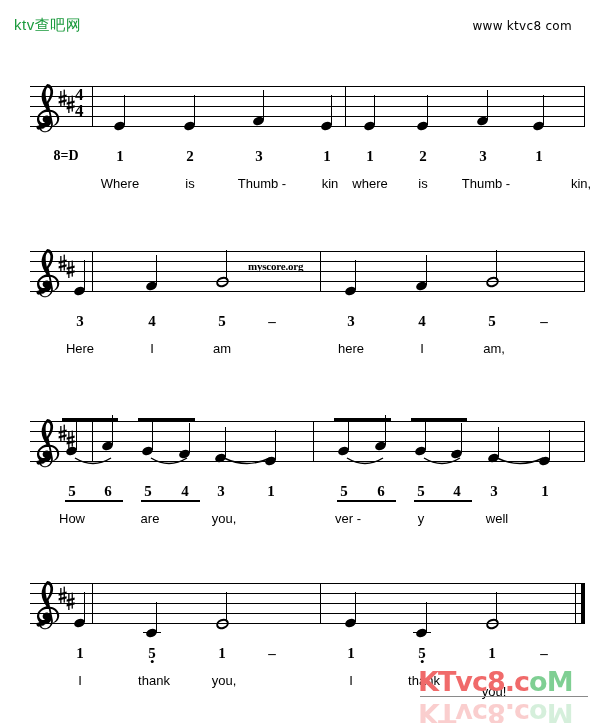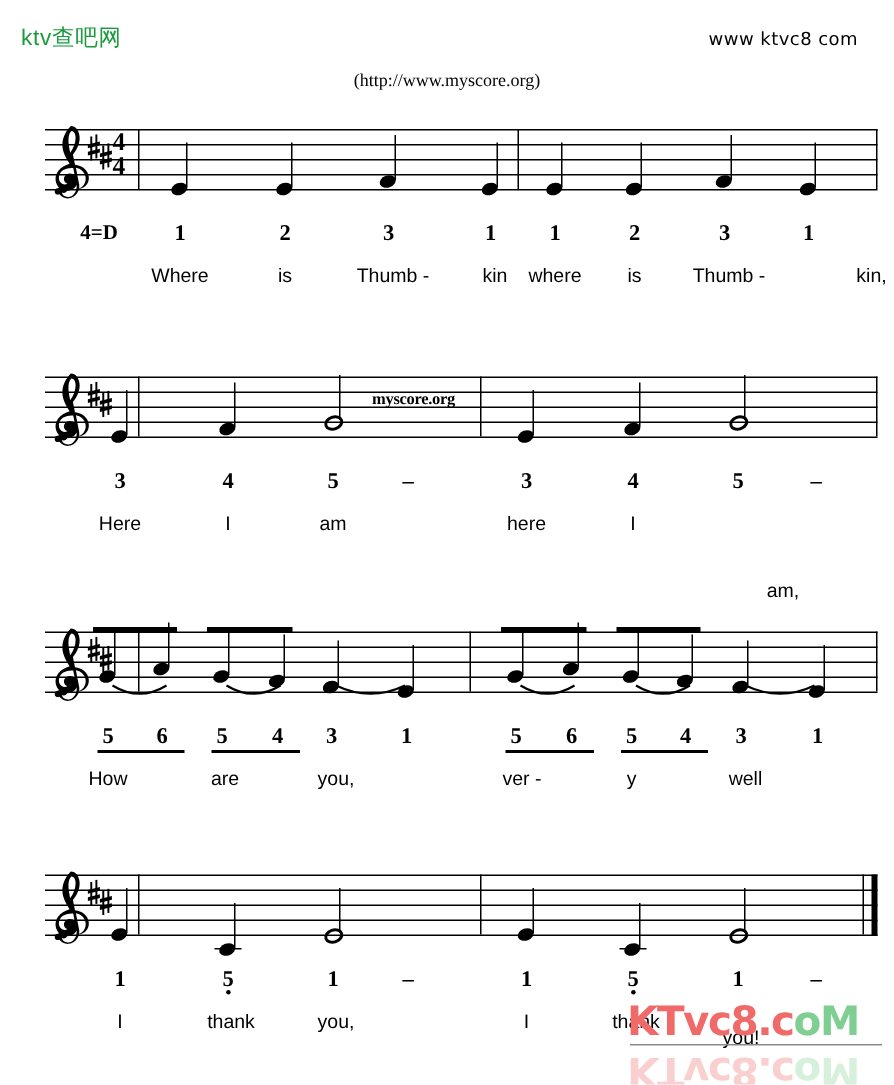--- a/index.html
+++ b/index.html
@@ -108,21 +108,20 @@
   }
   .wm-rule{position:absolute;left:2px;top:30px;width:168px;height:1px;background:#8a8a8a;}
 </style>
 </head>
 <body>
 
 <div class="page">
 
   <div class="logo-ktv" style="color: rgb(26, 154, 60);">ktv查吧网</div>
   <div class="site-url">www ktvc8 com</div>
-  <div class="subtitle">(http://www.myscore.org)</div>
 
   <div id="systems-host">
       <div class="system" style="top: 86px;">
         <div class="staff">
           <div class="staff-line" style="top: 0px;"></div>
           <div class="staff-line" style="top: 10px;"></div>
           <div class="staff-line" style="top: 20px;"></div>
           <div class="staff-line" style="top: 30px;"></div>
           <div class="staff-line" style="top: 40px;"></div>
           <div class="clef"><svg width="26" height="52" viewBox="0 0 26 52">
@@ -177,21 +176,21 @@
           </div>
           <div class="note" style="left: 533px; top: 36px;">
             <div class="notehead"></div>
             <div class="stem" style="left: 10px; height: 30px; top: -27px;"></div>
           </div>
           <div class="barline" style="left: 345px;"></div>
           <div class="barline" style="left: 92px;"></div>
           <div class="barline" style="left: 584px;"></div>
         </div>
         <div class="numrow" style="top: 62px;">
-          <div class="keyind" style="left: 66px;">4=D</div>
+          <div class="keyind" style="left: 66px;">8=D</div>
           <div class="num" style="left: 120px;">1</div>
           <div class="num" style="left: 190px;">2</div>
           <div class="num" style="left: 259px;">3</div>
           <div class="num" style="left: 327px;">1</div>
           <div class="num" style="left: 370px;">1</div>
           <div class="num" style="left: 423px;">2</div>
           <div class="num" style="left: 483px;">3</div>
           <div class="num" style="left: 539px;">1</div>
         </div>
         <div class="lyricrow" style="top: 90px;">
@@ -267,21 +266,21 @@
           <div class="num" style="left: 422px;">4</div>
           <div class="num" style="left: 492px;">5</div>
           <div class="num" style="left: 544px;">–</div>
         </div>
         <div class="lyricrow" style="top: 90px;">
           <div class="lyric" style="left: 80px;">Here</div>
           <div class="lyric" style="left: 152px;">I</div>
           <div class="lyric" style="left: 222px;">am</div>
           <div class="lyric" style="left: 351px;">here</div>
           <div class="lyric" style="left: 422px;">I</div>
-          <div class="lyric" style="left: 522px; margin-top: 45px;">am,</div>
+          <div class="lyric" style="left: 494px;">am,</div>
         </div>
       </div>
       <div class="system" style="top: 421px;">
         <div class="staff">
           <div class="staff-line" style="top: 0px;"></div>
           <div class="staff-line" style="top: 10px;"></div>
           <div class="staff-line" style="top: 20px;"></div>
           <div class="staff-line" style="top: 30px;"></div>
           <div class="staff-line" style="top: 40px;"></div>
           <div class="clef"><svg width="26" height="52" viewBox="0 0 26 52">

